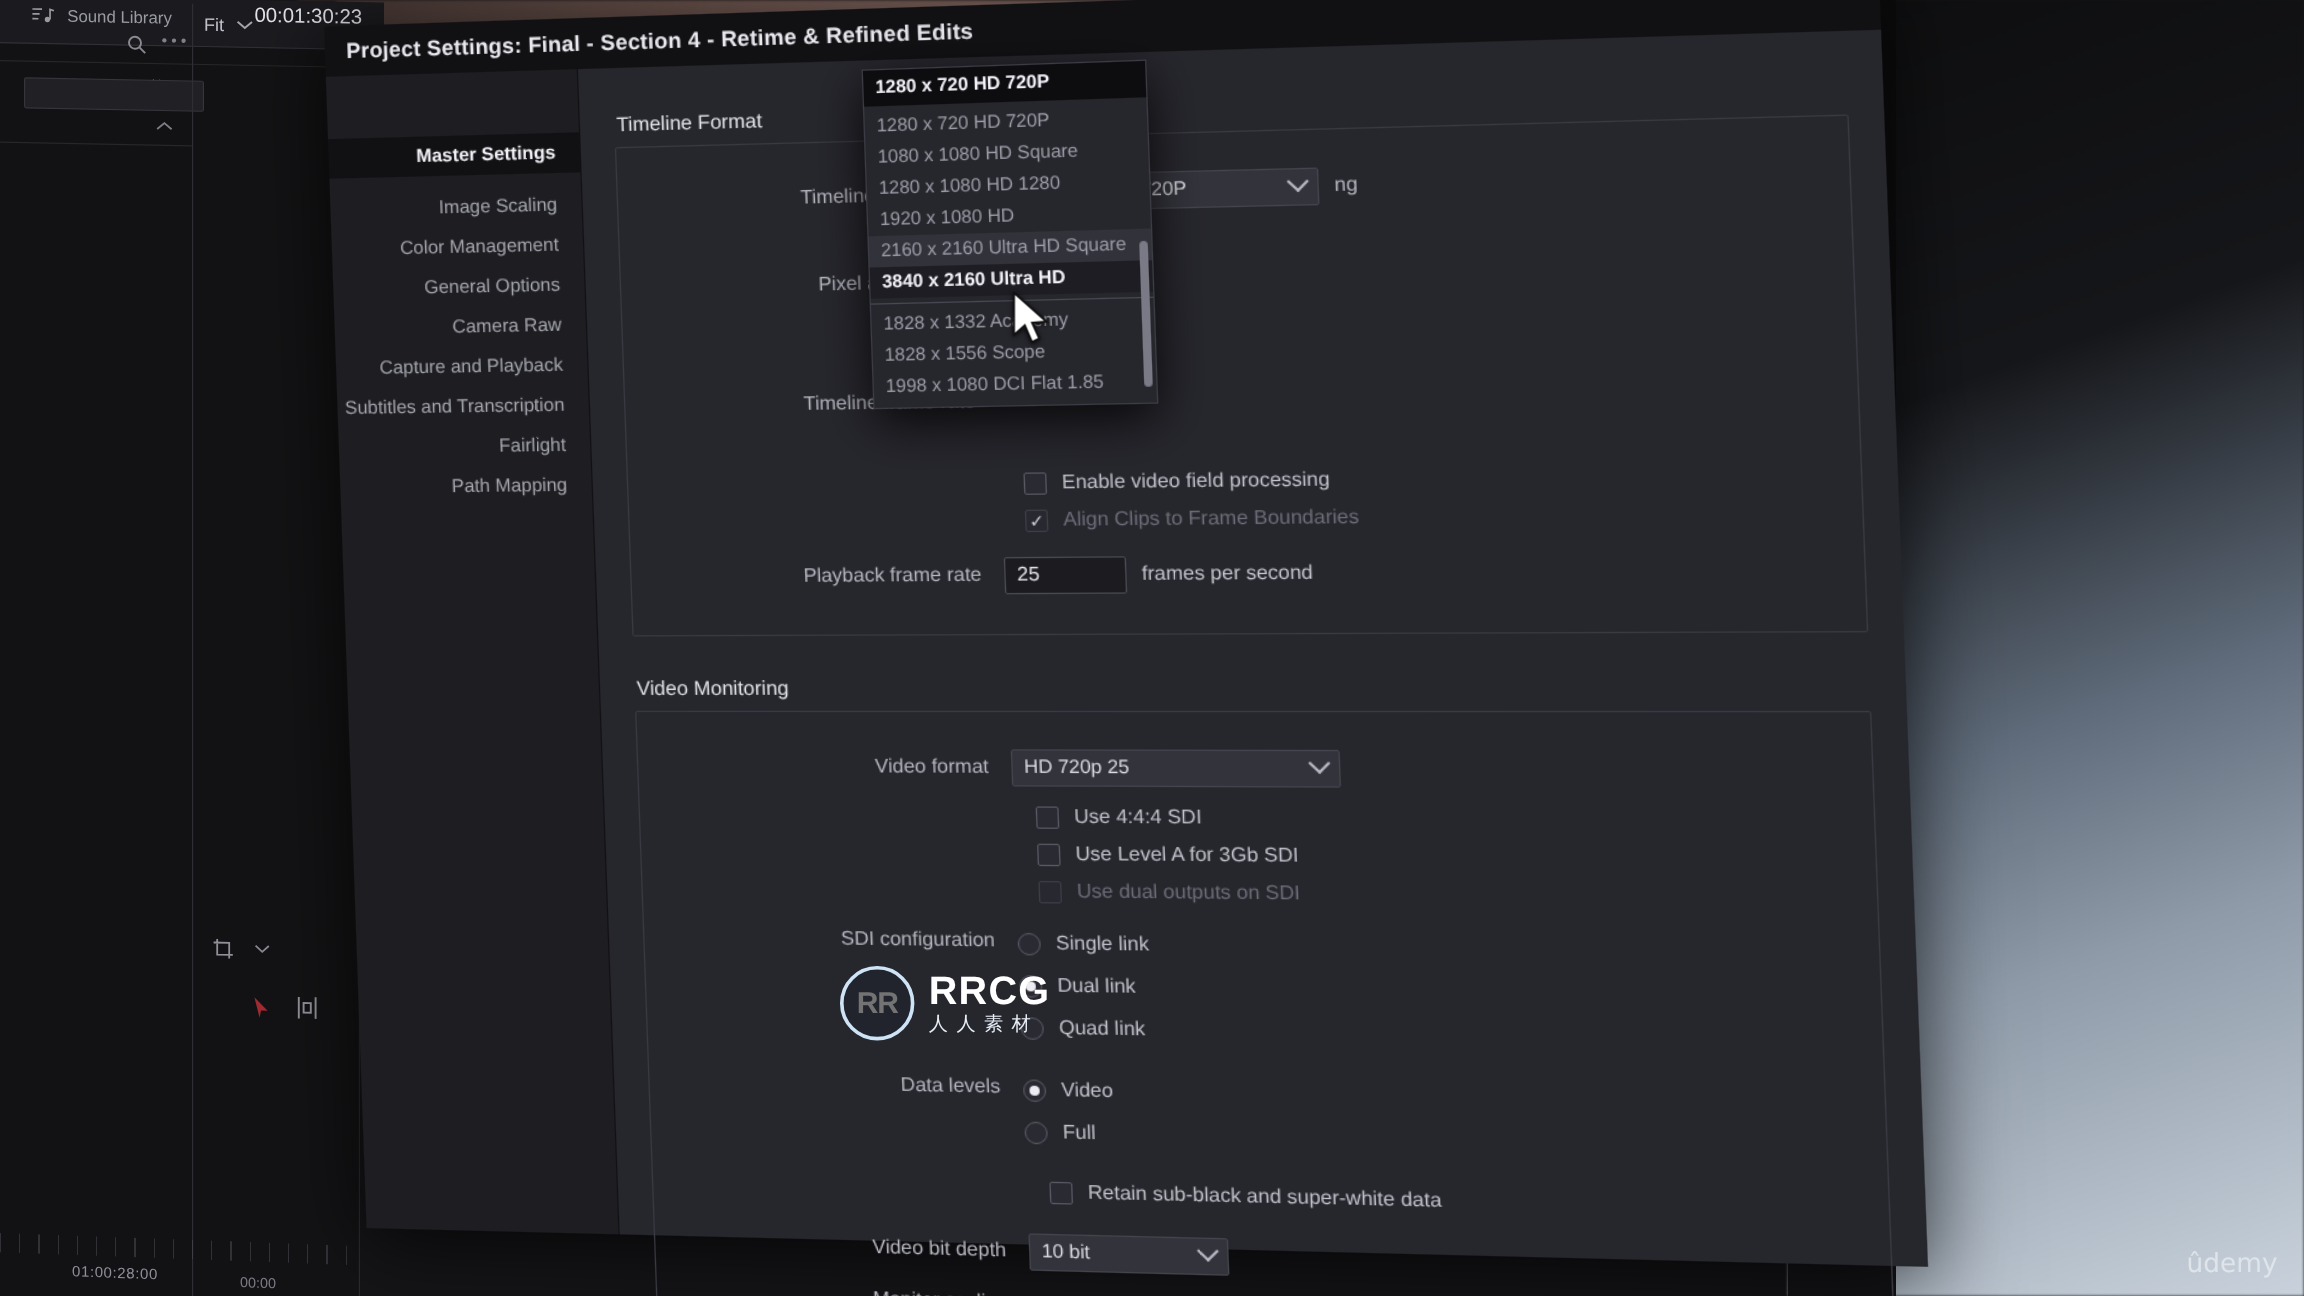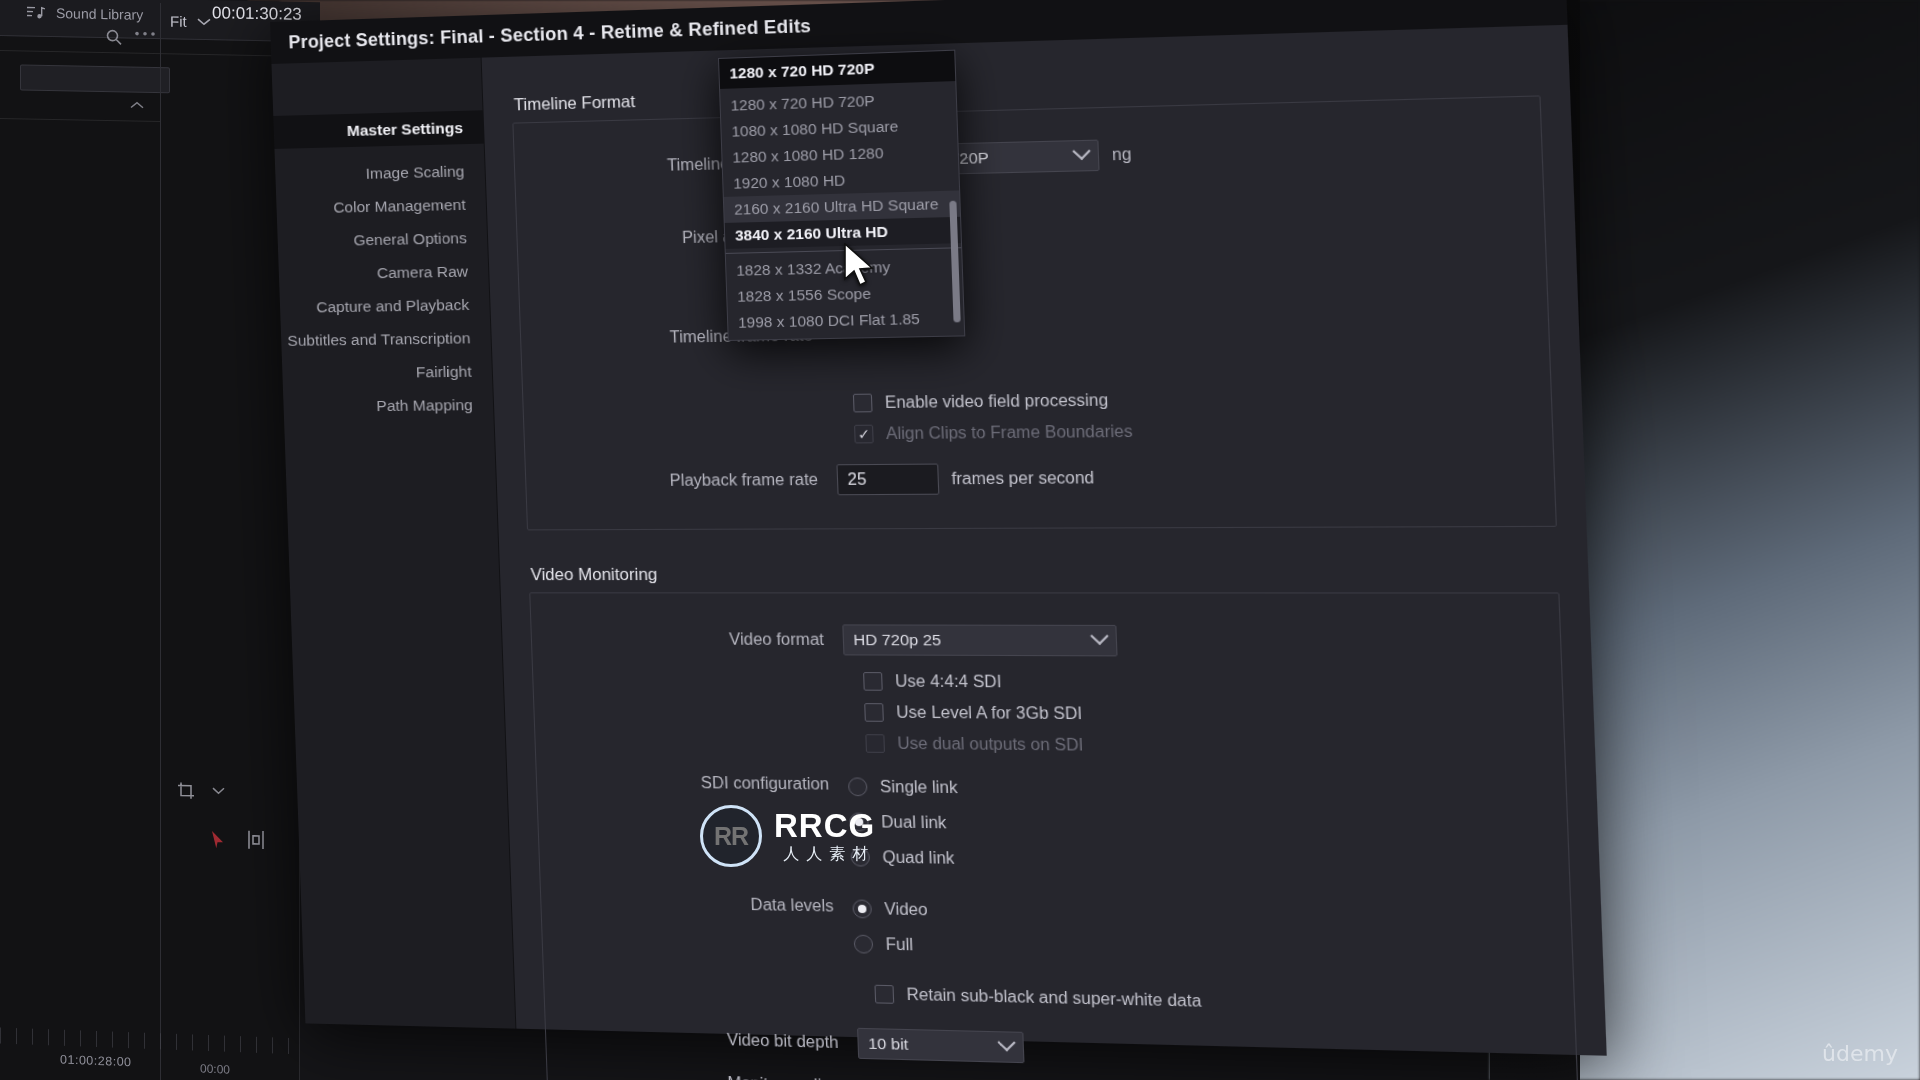--- a/index.html
+++ b/index.html
@@ -177,21 +177,21 @@
     position: absolute; left: 700px; top: 805px; display: flex; align-items: center; gap: 12px; z-index: 70;
   }
   .wm-circle {
     width: 62px; height: 62px; border-radius: 50%;
     border: 3px solid #cfe3f7; display:flex; align-items:center; justify-content:center;
     color: #737373; font-size: 25px; font-weight: 700; letter-spacing: -1px;
     background: rgba(20,30,45,.25);
   }
   .wm-texts { line-height: 1.05; }
   .wm-main { color:#ffffff; font-size: 33px; font-weight: 700; letter-spacing: 1px; }
-  .wm-sub { color:#e7eef6; font-size: 16px; letter-spacing: 7px; margin-top: 3px; text-align: right; }
+  .wm-sub { color:#e7eef6; font-size: 16px; letter-spacing: 7px; margin-top: 3px; }
   .wm-udemy {
     position: absolute; right: 22px; bottom: 14px; color: #dfe4ea; font-size: 22px; z-index: 70;
     font-family: "DejaVu Sans", sans-serif;
   }
 
   
   .tc-left { position:absolute; left: 60px; bottom: 14px; color:#8f8f99; font-size: 12.5px; letter-spacing:.5px; transform: skewY(1deg); }
   .tc-left2 { position:absolute; left: 200px; bottom: 8px; color:#7b7b85; font-size: 12px; transform: skewY(1deg); }
 
   .ruler { position:absolute; left:0; bottom: 34px; width: 290px; height: 16px; opacity:.55;

